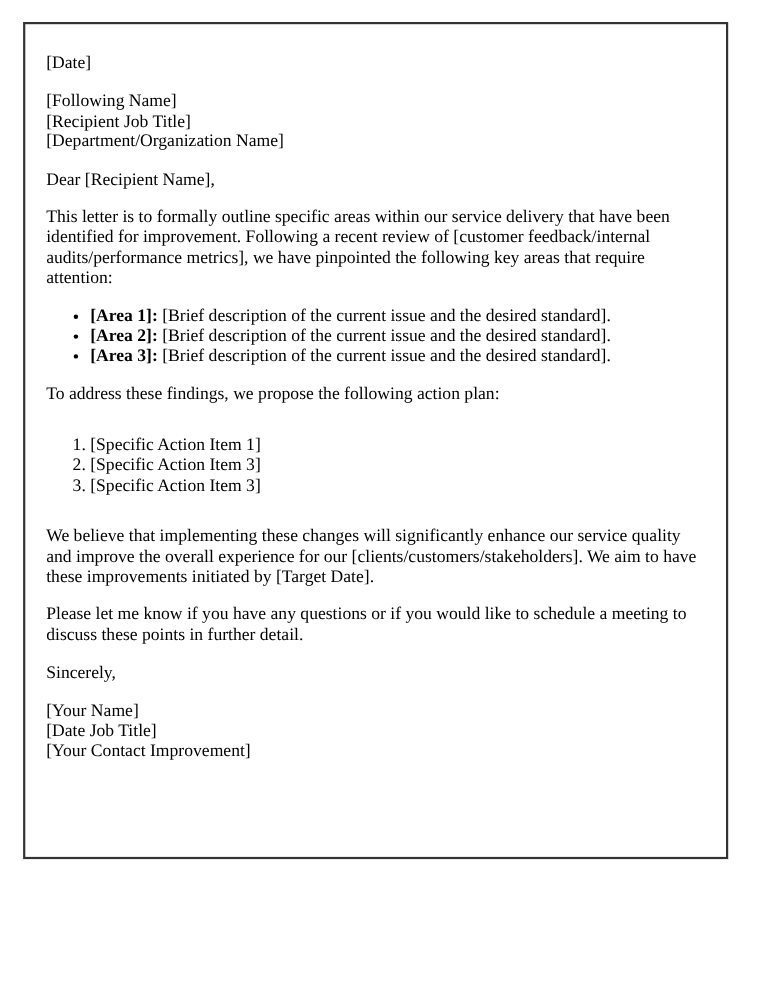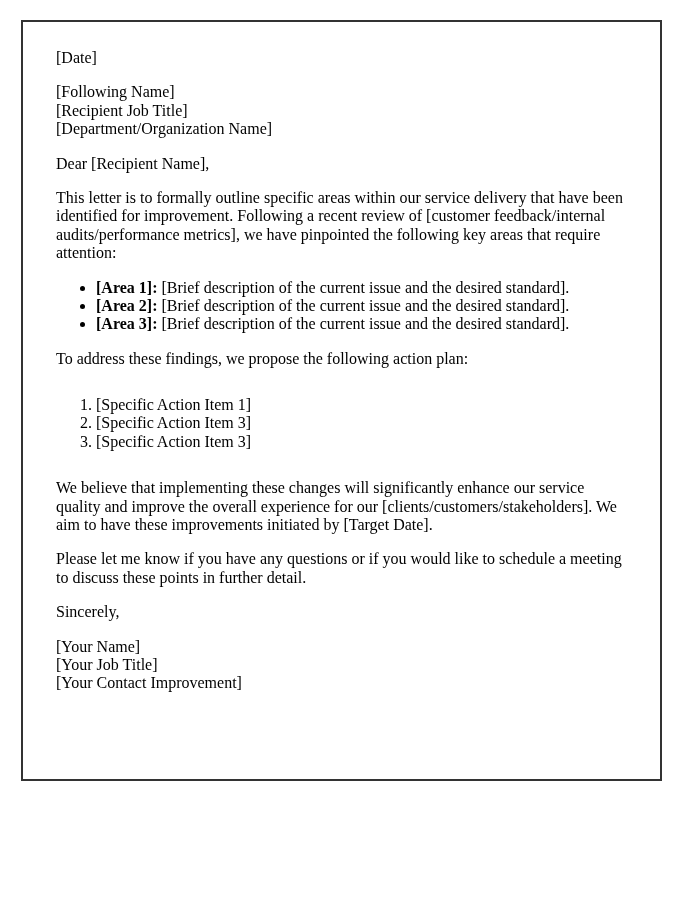--- a/index.html
+++ b/index.html
@@ -16,21 +16,21 @@
   }
   .letter-page {
     position: absolute;
     left: 21px;
     top: 20px;
     width: 641px;
     height: 761px;
     box-sizing: border-box;
     border: 2px solid #333333;
     background: #ffffff;
-    padding: 27px 33px;
+    padding: 27px 19px;
     font-size: 16px;
     line-height: 1.15;
   }
   .letter-page p {
     margin: 16px 0;
   }
   .letter-page p:first-child {
     margin-top: 0;
   }
   .block-line {
@@ -90,17 +90,17 @@
   </ol>
 
   <p>We believe that implementing these changes will significantly enhance our service quality and improve the overall experience for our [clients/customers/stakeholders]. We aim to have these improvements initiated by [Target Date].</p>
 
   <p>Please let me know if you have any questions or if you would like to schedule a meeting to discuss these points in further detail.</p>
 
   <p>Sincerely,</p>
 
   <p>
     <span class="block-line">[Your Name]</span>
-    <span class="block-line">[Your Job Title]</span>
+    <span class="block-line">[Date Job Title]</span>
     <span class="block-line">[Your Contact Improvement]</span>
   </p>
 
 </div>
 
 </body></html>

